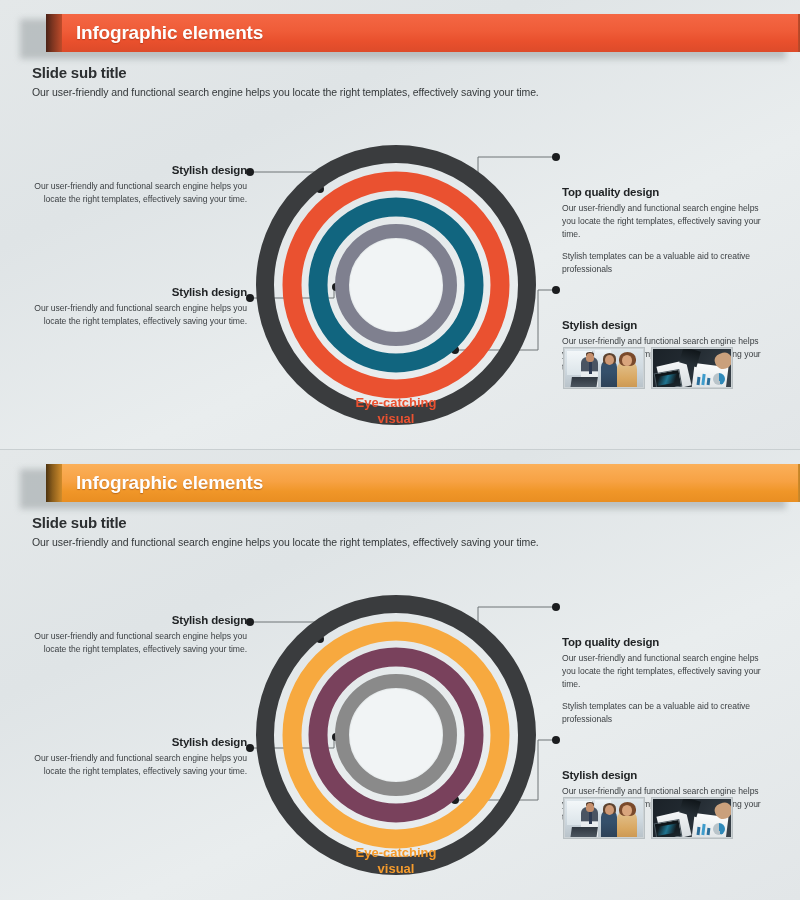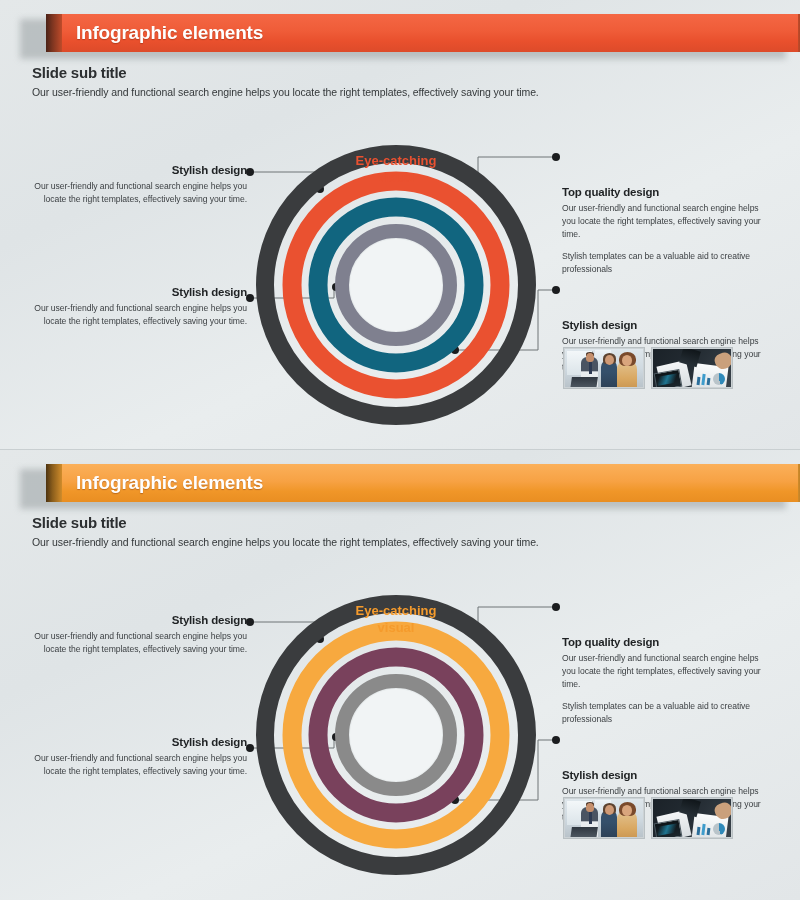--- a/index.html
+++ b/index.html
@@ -118,25 +118,25 @@
   .donut-wrap {
     position: absolute;
     left: 253px;
     top: 142px;
     width: 286px;
     height: 286px;
   }
   .donut-wrap svg { display: block; }
   .donut-center {
     position: absolute;
-    left: 0; top: 11px;
+    left: 0; top: 0;
     width: 286px;
     height: 286px;
     display: flex;
-    align-items: flex-start;
+    align-items: flex-end;
     justify-content: center;
     pointer-events: none;
   }
   .donut-center span {
     display: block;
     width: 120px;
     text-align: center;
     font-size: 13px;
     font-weight: bold;
     line-height: 1.28;

